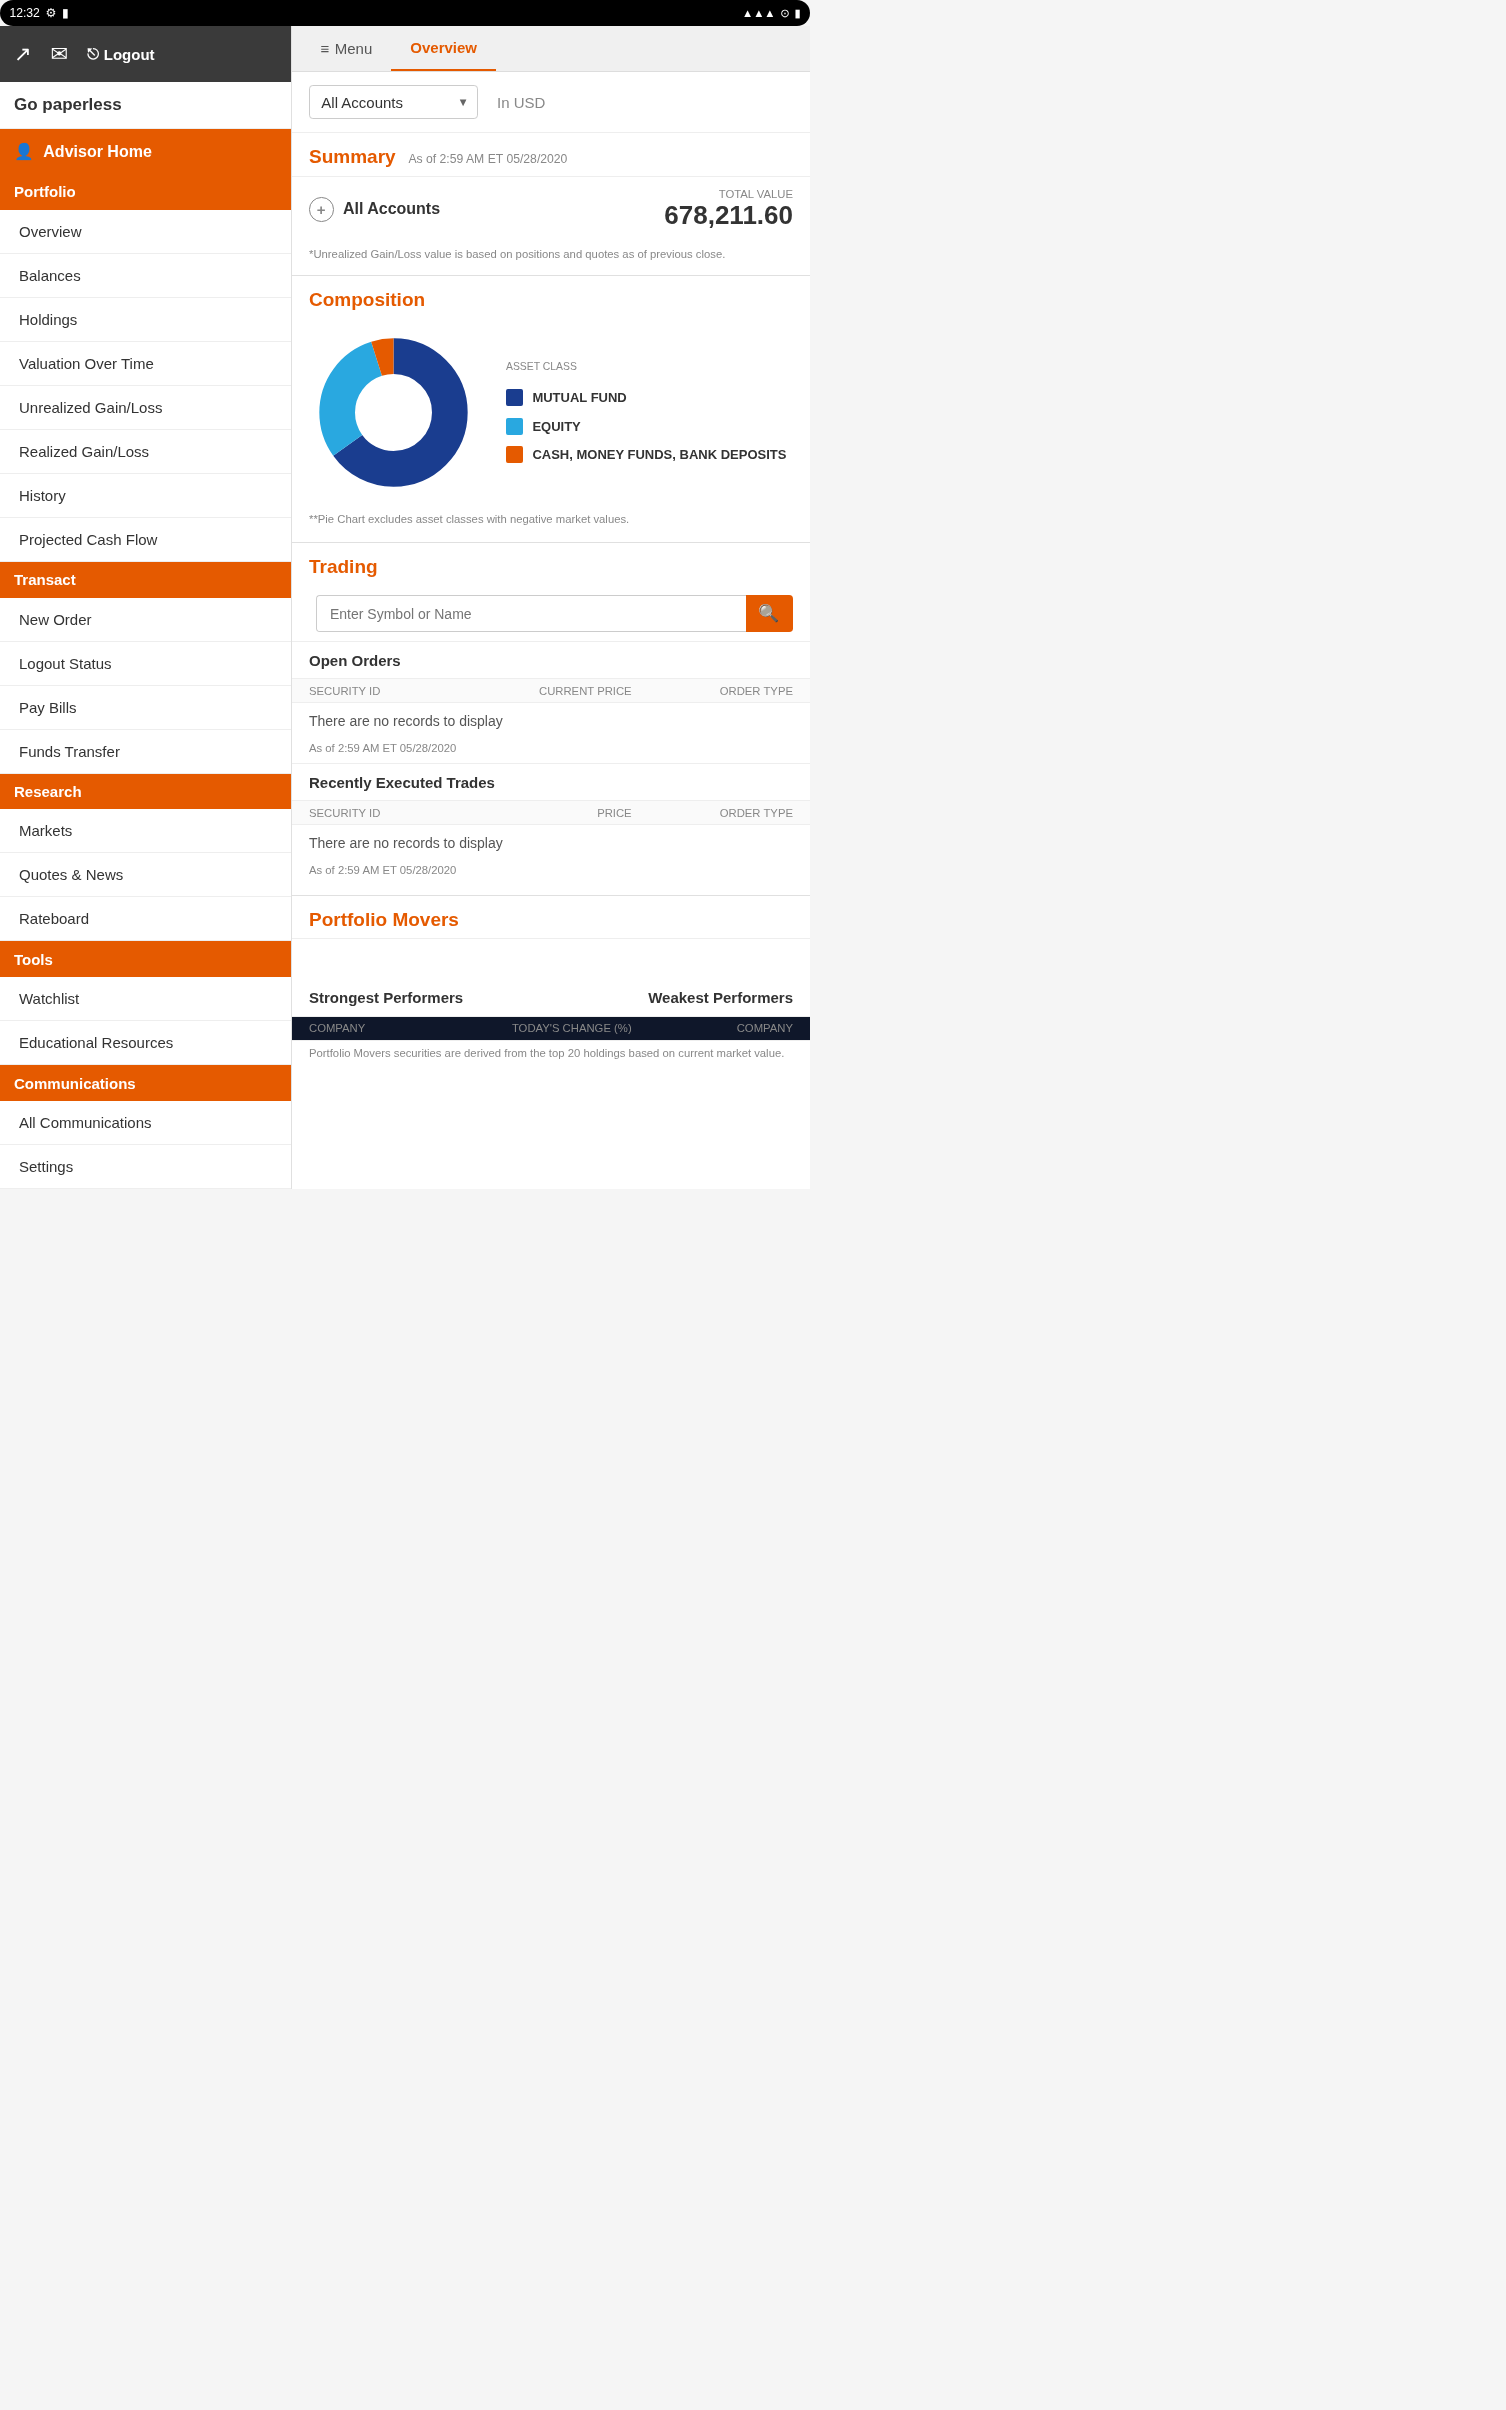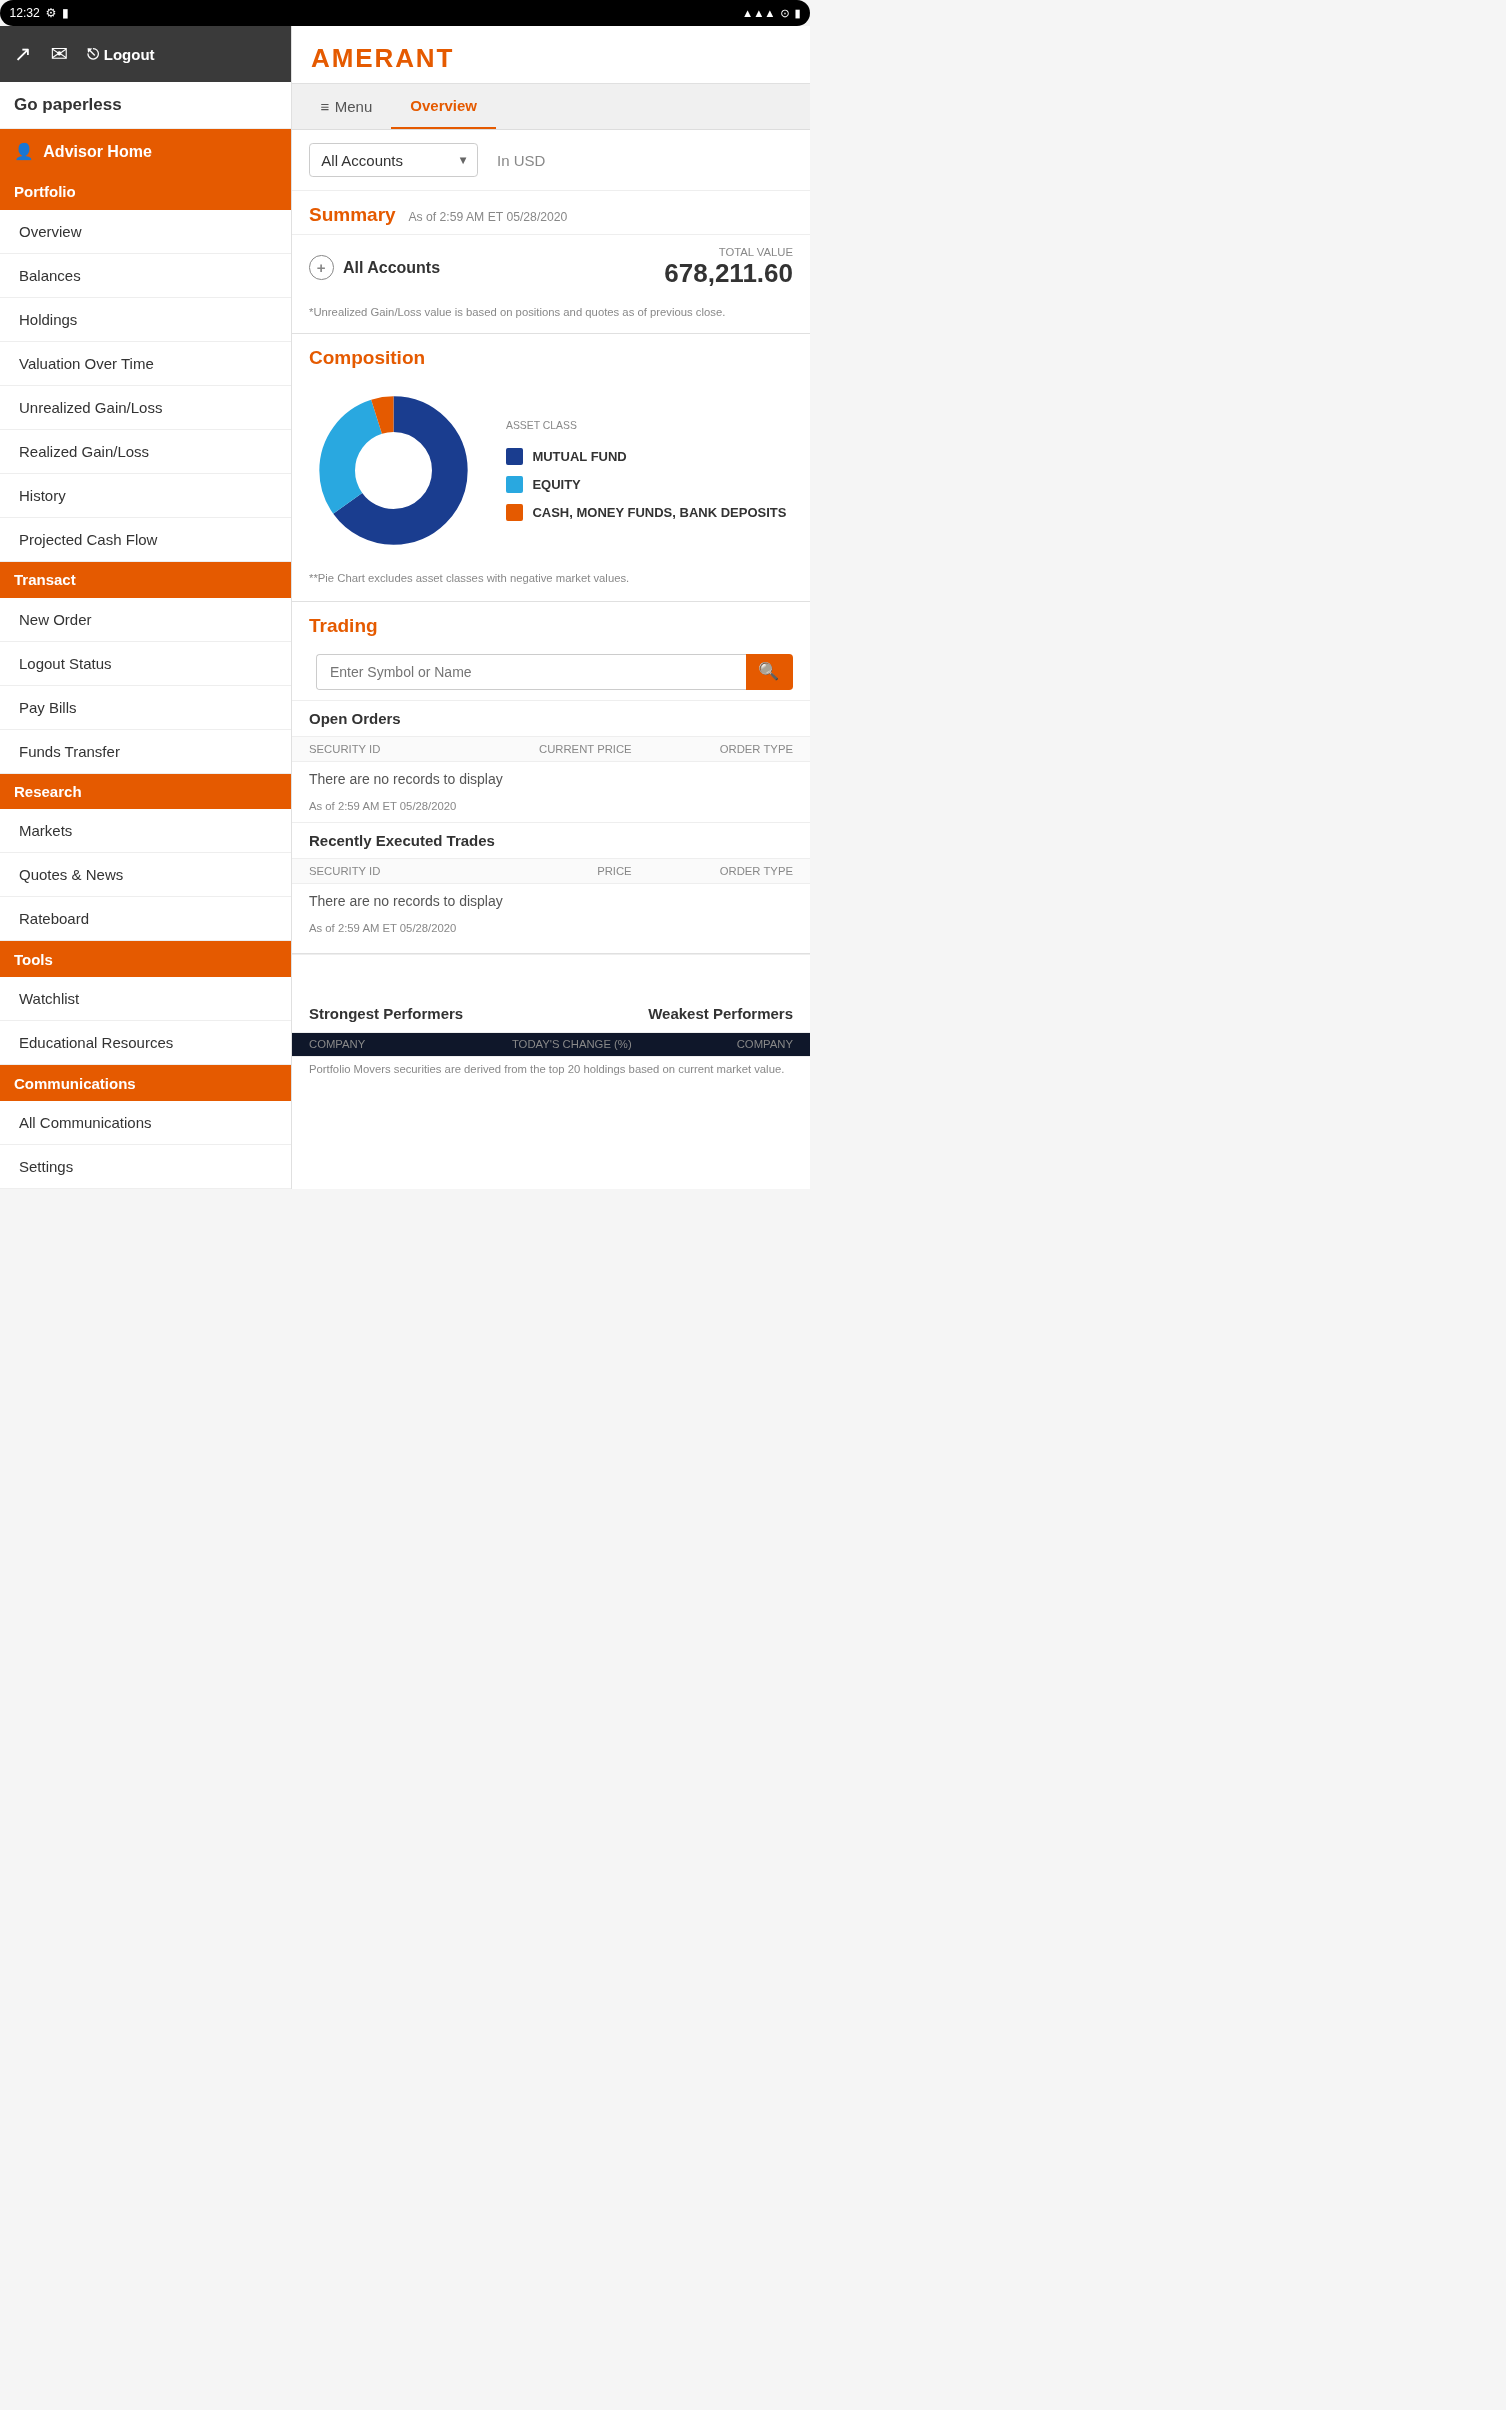--- a/index.html
+++ b/index.html
@@ -338,23 +338,20 @@
     <div class="sidebar-item">Educational Resources</div>
 
     <div class="sidebar-section-header">Communications</div>
     <div class="sidebar-item">All Communications</div>
     <div class="sidebar-item">Settings</div>
 
   </div>
 
   <div class="main-content">
 
-    <div class="amerant-header">
-      <div class="amerant-logo">AMERANT</div>
-    </div>
 
     <div class="main-tabs">
       <div class="tab">
         <span>≡</span>
         <span>Menu</span>
       </div>
       <div class="tab active">
         <span>Overview</span>
       </div>
     </div>
@@ -439,20 +436,21 @@
       <div class="table-header-row">
         <span class="th">SECURITY ID</span>
         <span class="th right">PRICE</span>
         <span class="th right">ORDER TYPE</span>
       </div>
       <div class="no-records">There are no records to display</div>
       <div class="as-of-text">As of 2:59 AM ET 05/28/2020</div>
     </div>
 
     <div class="movers-section">
+      <div class="section-title">Portfolio Movers</div>
       <div class="movers-header-row">
         <span class="movers-col">Strongest Performers</span>
         <span class="movers-col right">Weakest Performers</span>
       </div>
       <div class="movers-table-header">
         <span class="movers-th">COMPANY</span>
         <span class="movers-th right">TODAY'S CHANGE (%)</span>
         <span class="movers-th right">COMPANY</span>
       </div>
       <div class="movers-note">Portfolio Movers securities are derived from the top 20 holdings based on current market value.</div>

